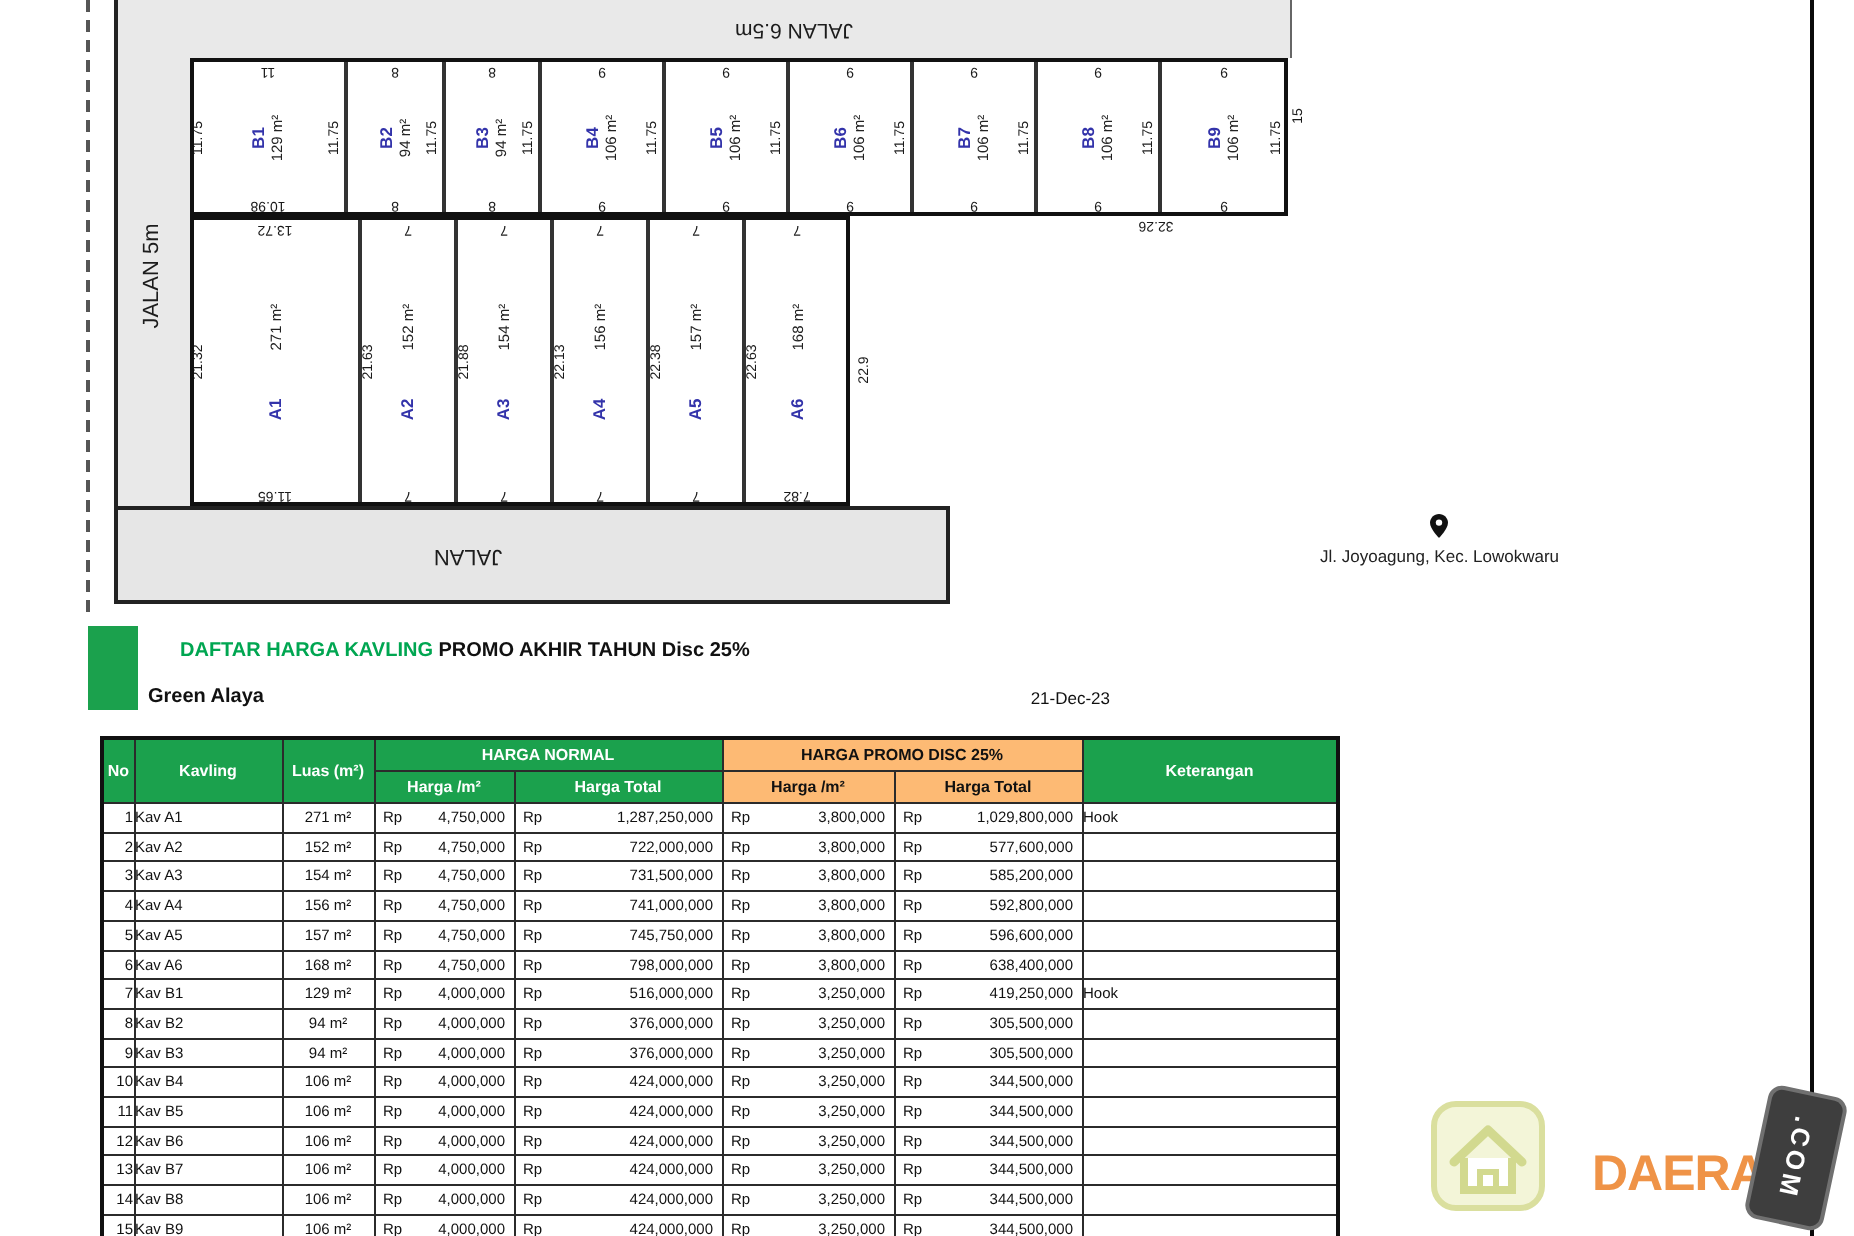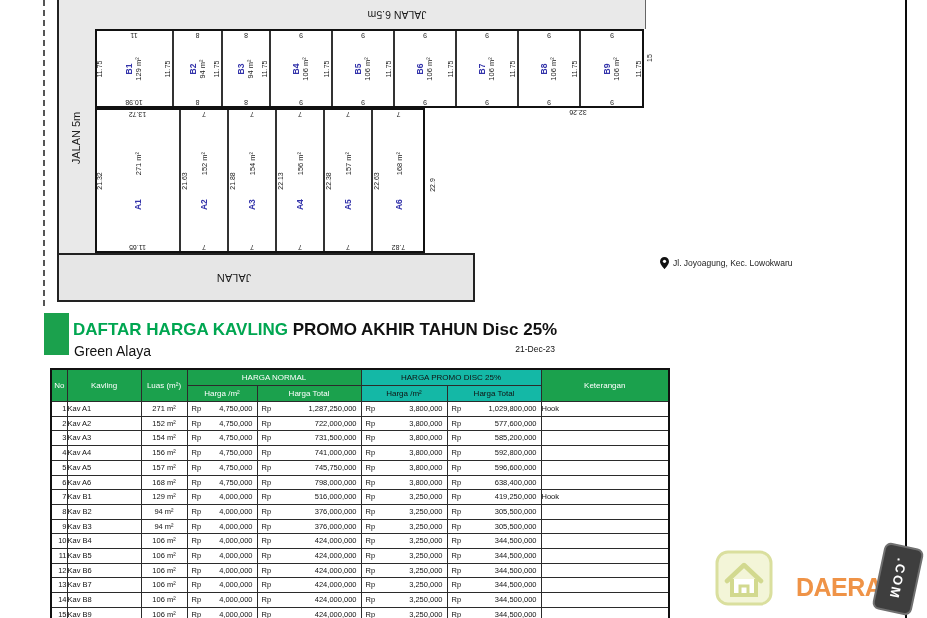--- a/index.html
+++ b/index.html
@@ -30,35 +30,35 @@
   .dim{position:absolute;font-size:7px;color:#1a1a1a;line-height:8px;}
   .dimt{top:1px;left:0;right:0;text-align:center;transform:rotate(180deg);}
   .dimb{bottom:1px;left:0;right:0;text-align:center;transform:rotate(180deg);}
   .dimr{width:40px;right:-16px;top:50%;transform:translateY(-50%) rotate(-90deg);text-align:center;}
   .diml{width:40px;left:-16px;top:50%;transform:translateY(-50%) rotate(-90deg);text-align:center;}
   .ann{position:absolute;font-size:7px;color:#1a1a1a;line-height:8px;}
   .ann-15{left:630px;top:54px;width:40px;text-align:center;transform:rotate(-90deg);}
   .ann-3226{left:553px;top:108px;width:50px;text-align:center;transform:rotate(180deg);}
   .ann-229{left:411px;top:181px;width:44px;text-align:center;transform:rotate(-90deg);}
   
-  .location{left:660px;top:257px;display:flex;align-items:center;gap:4px;font-size:8.5px;color:#222;}
+  .location{left:660px;top:257px;display:flex;align-items:center;gap:4px;font-size:8.5px;color:#222;flex-direction:column;}
   
   .accent{left:44px;top:313px;width:25px;height:42px;background:#1ba14d;}
-  .titleline{left:73px;top:320px;font-size:17px;font-weight:bold;white-space:nowrap;}
+  .titleline{left:90px;top:320px;font-size:10px;font-weight:bold;white-space:nowrap;}
   .t-green{color:#00a651;}
   .t-black{color:#111;}
-  .subtitle{left:74px;top:343px;font-size:14px;font-weight:normal;color:#111;}
+  .subtitle{left:74px;top:343px;font-size:10px;font-weight:bold;color:#111;}
   .dateline{left:355px;top:344px;width:200px;text-align:right;font-size:8.5px;color:#111;}
   
   .tablewrap{left:50px;top:368px;width:618px;}
   table.price{border-collapse:collapse;table-layout:fixed;width:618px;}
   table.price th,table.price td{border:1px solid #2b2b2b;padding:0;overflow:hidden;white-space:nowrap;}
   table.price{border:2px solid #111;}
-  th.g{background:#1ba14d;color:#fff;font-size:8px;font-weight:normal;height:15px;}
-  th.y{background:#14b8a6;color:#111;font-size:8px;font-weight:normal;height:15px;}
+  th.g{background:#1ba14d;color:#fff;font-size:8px;font-weight:bold;height:15px;}
+  th.y{background:#fdba74;color:#111;font-size:8px;font-weight:bold;height:15px;}
   td{font-size:7.5px;height:13.7px;line-height:13.7px;color:#111;background:#fff;}
   td.c-no{text-align:right;padding-right:3px;}
   td.c-kav{text-align:left;padding-left:4px;}
   td.c-luas{text-align:center;}
   td.c-ket{text-align:left;}
   .mon{display:flex;justify-content:space-between;padding:0 4px 0 4px;text-align:right;}
   
   .logo{left:712px;top:547px;width:214px;height:68px;}
   .w1{position:absolute;left:78px;top:1px;font-size:25px;font-weight:800;color:#46aadd;letter-spacing:-0.5px;}
   .w2{position:absolute;left:84px;top:26px;font-size:25px;font-weight:800;color:#ef9347;letter-spacing:-0.5px;}

